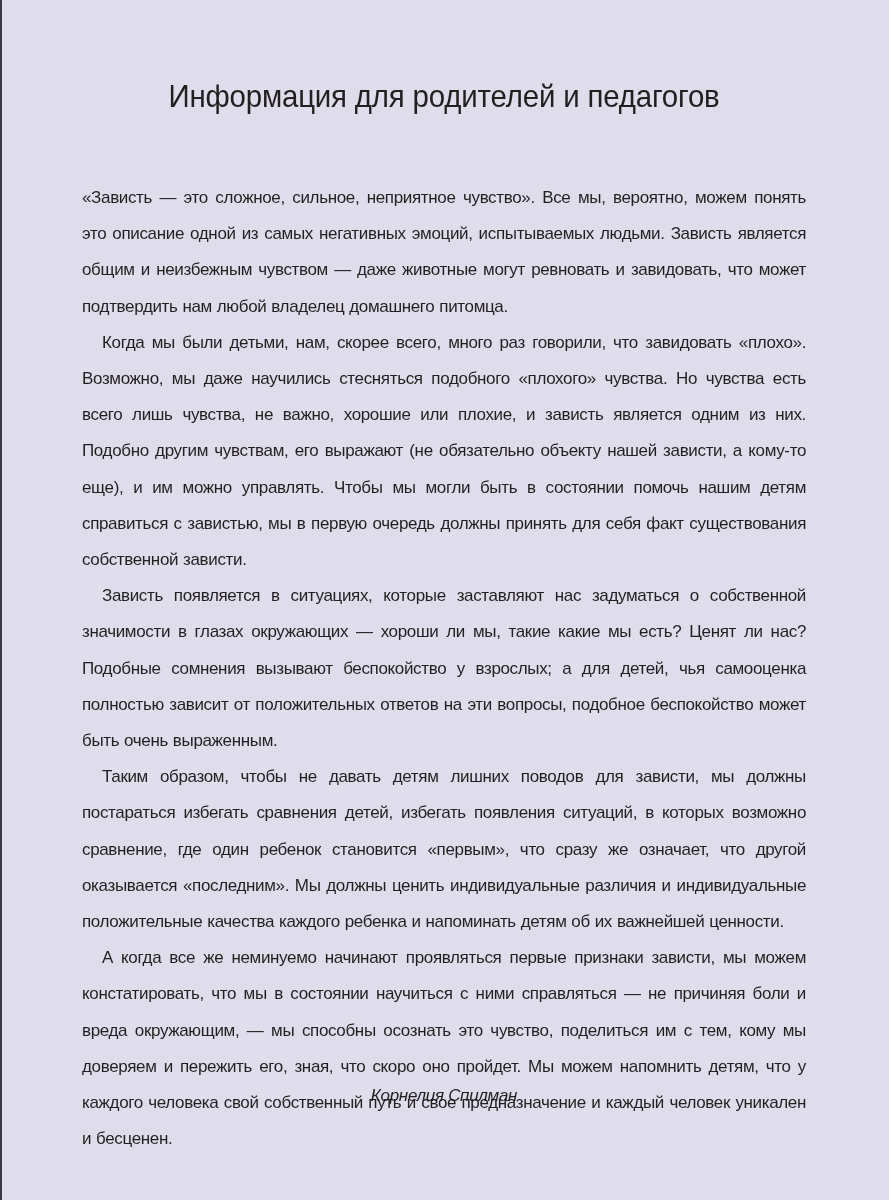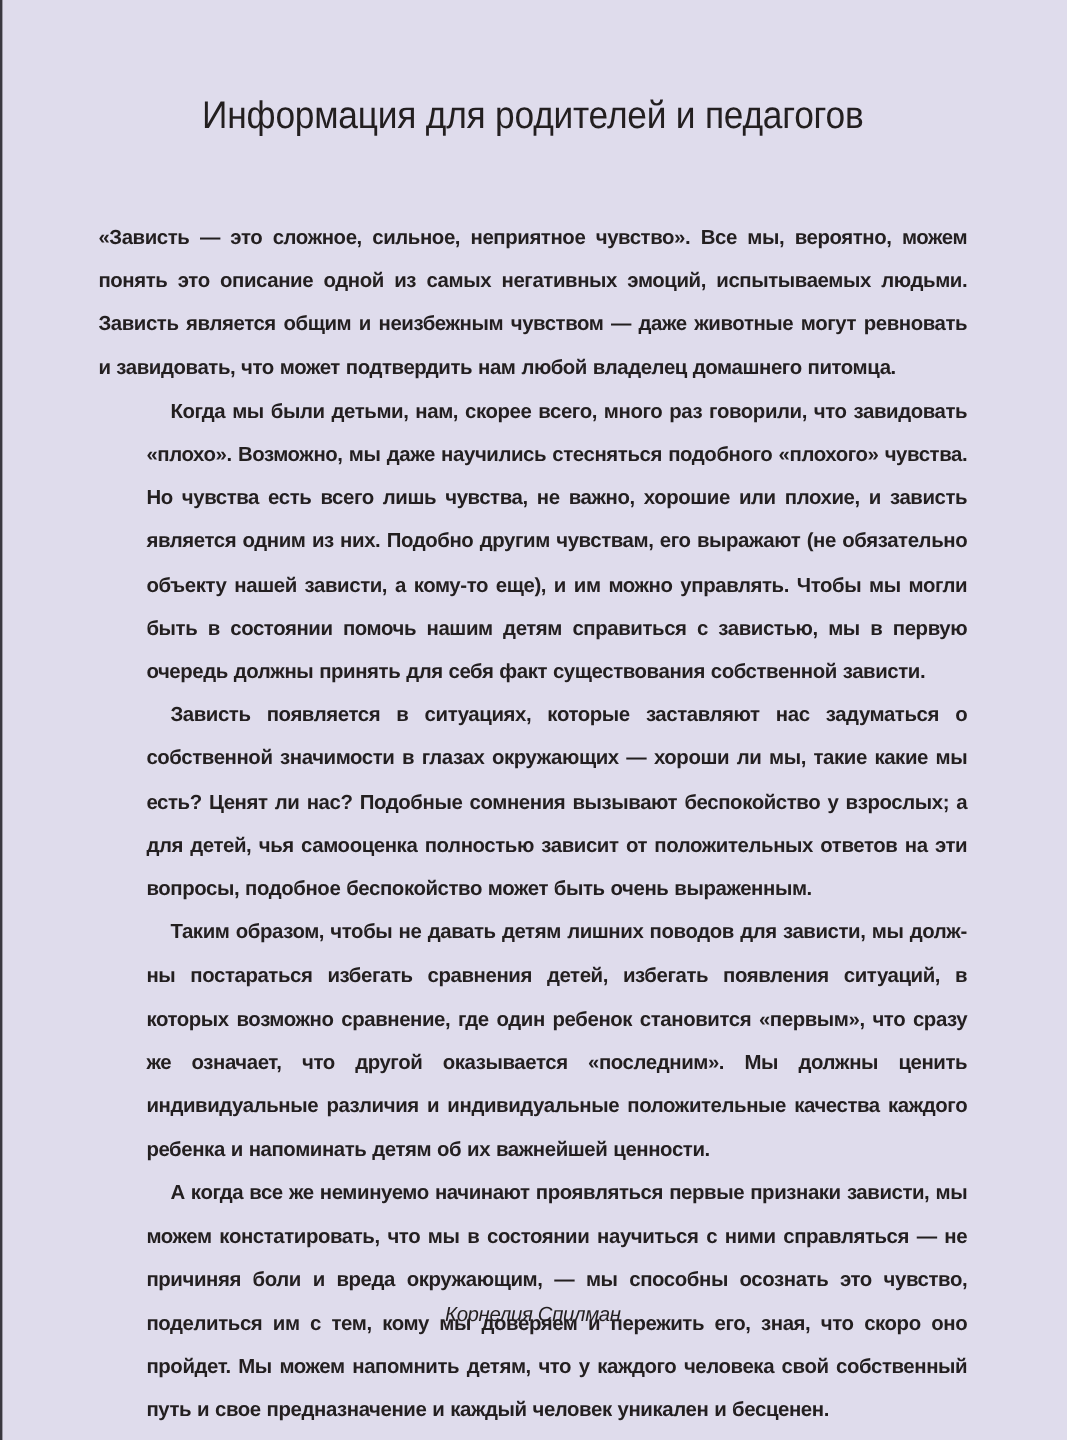--- a/index.html
+++ b/index.html
@@ -50,25 +50,23 @@
       width: 724px;
     }
     .para {
       margin: 0;
       font-size: 17px;
       line-height: 36.2px;
       text-align: justify;
       hyphens: manual;
       letter-spacing: -0.35px;
       word-spacing: 0.5px;
-      font-weight: bold;
     }
     .para.indent {
       text-indent: 20px;
-      margin-left: 40px;
     }
     .signature {
       position: absolute;
       right: 0;
       top: 1086px;
       font-style: italic;
       font-size: 17px;
       letter-spacing: -0.3px;
       text-align: center;
       white-space: nowrap;

